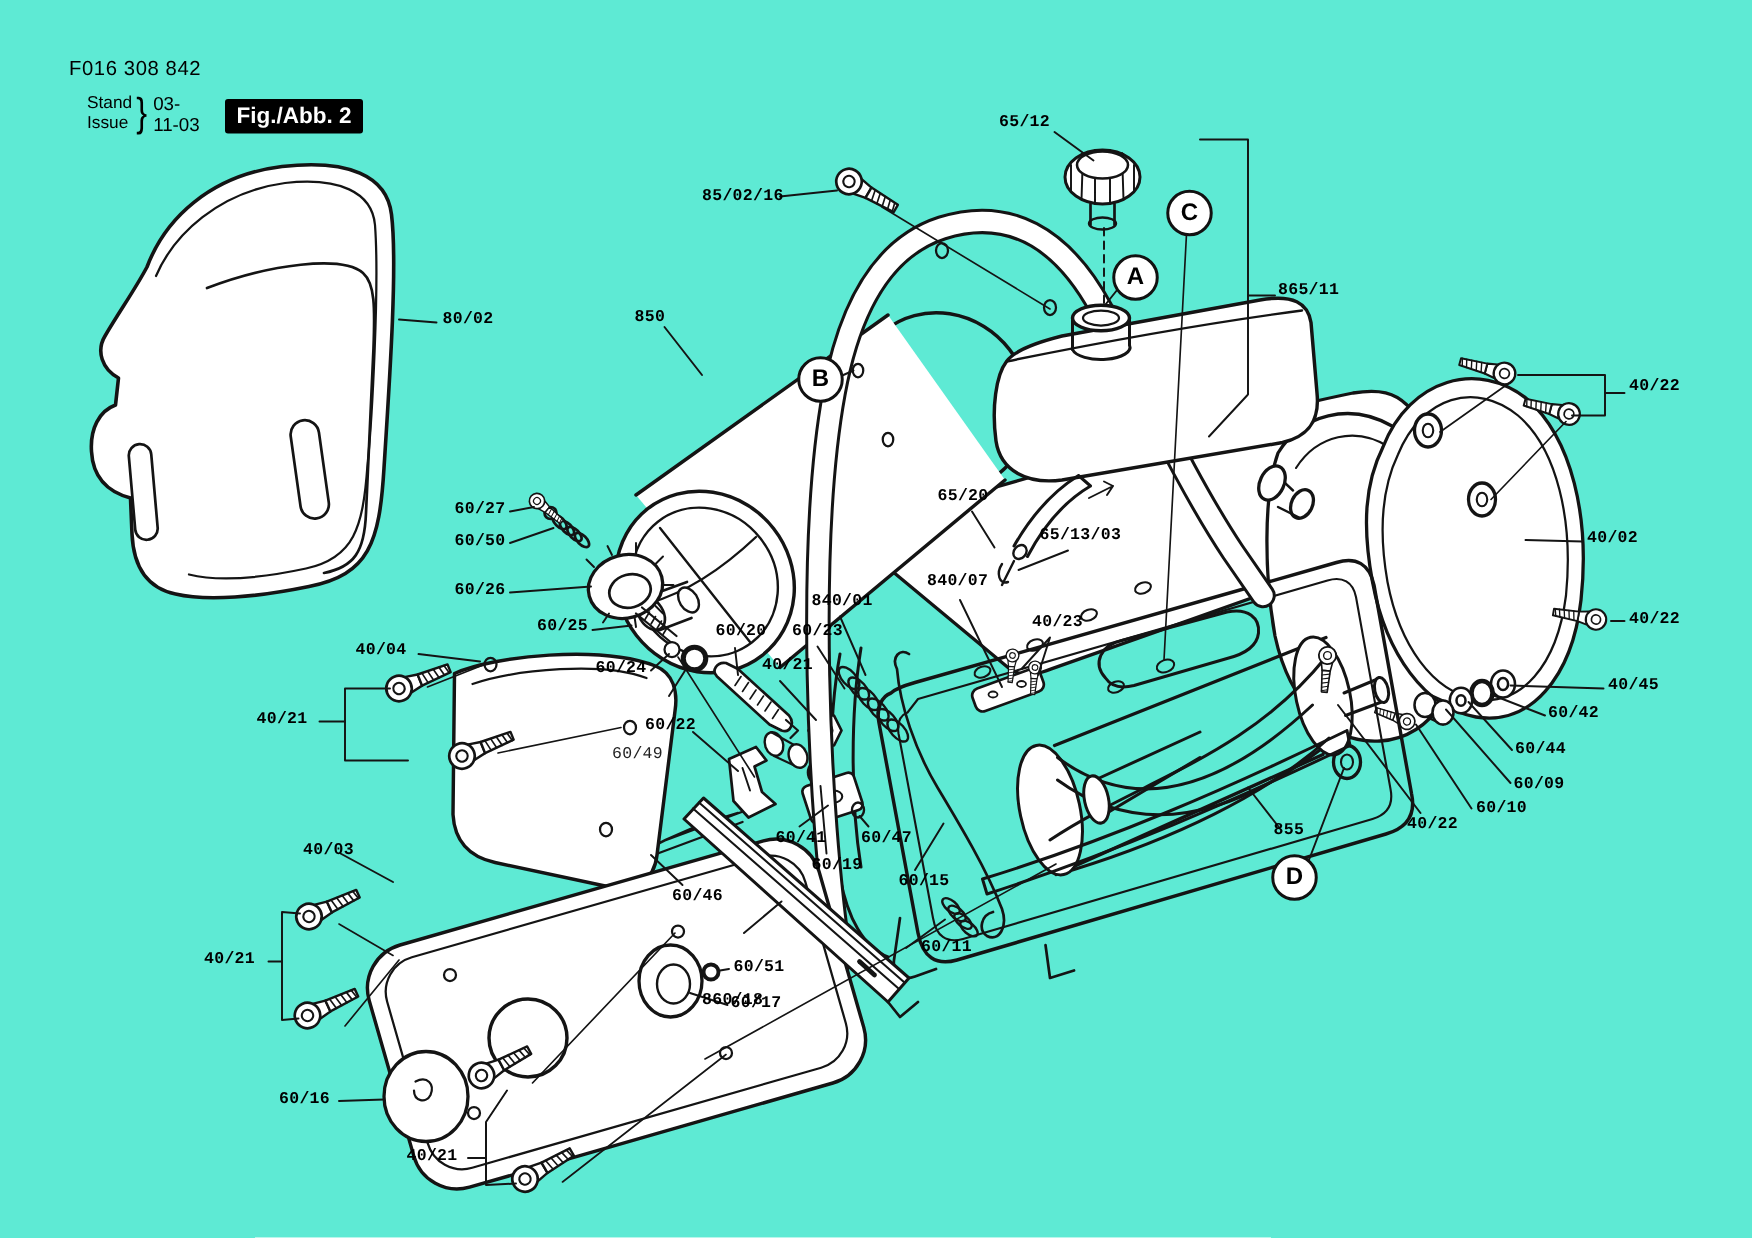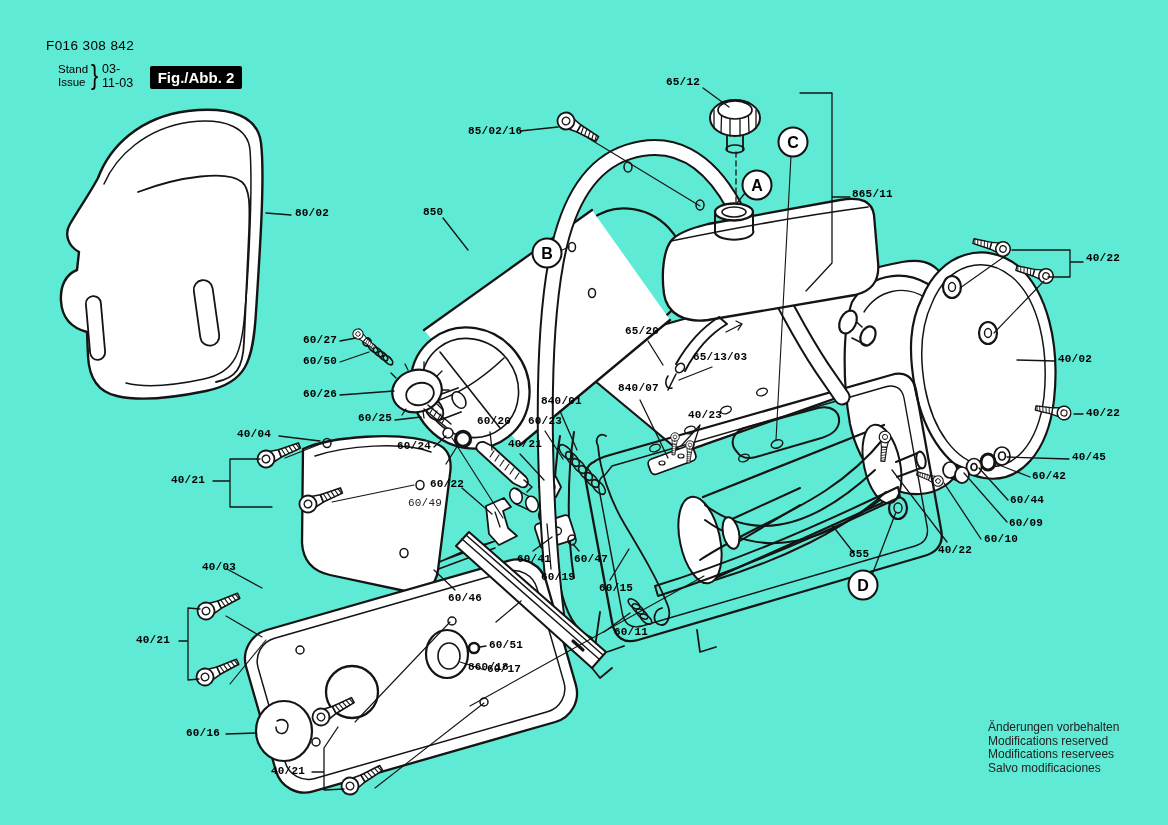--- a/index.html
+++ b/index.html
@@ -370,20 +370,14 @@
       <div class="part-label" style="left: 487px; top: 663px;">60/17</div>
       <div class="part-label" style="left: 136px; top: 634px;">40/21</div>
       <div class="part-label" style="left: 186px; top: 727px;">60/16</div>
       <div class="part-label" style="left: 271px; top: 765px;">40/21</div>
       <div class="callout" style="left: 757px; top: 185px;">A</div>
       <div class="callout" style="left: 547px; top: 253px;">B</div>
       <div class="callout" style="left: 793px; top: 142px;">C</div>
       <div class="callout" style="left: 863px; top: 585px;">D</div>
     </div>
 
-  <div class="footer">
-      <div>Änderungen vorbehalten</div>
-      <div>Modifications reserved</div>
-      <div>Modifications reservees</div>
-      <div>Salvo modificaciones</div>
-    </div>
 
 </div>
 
 </body></html>

